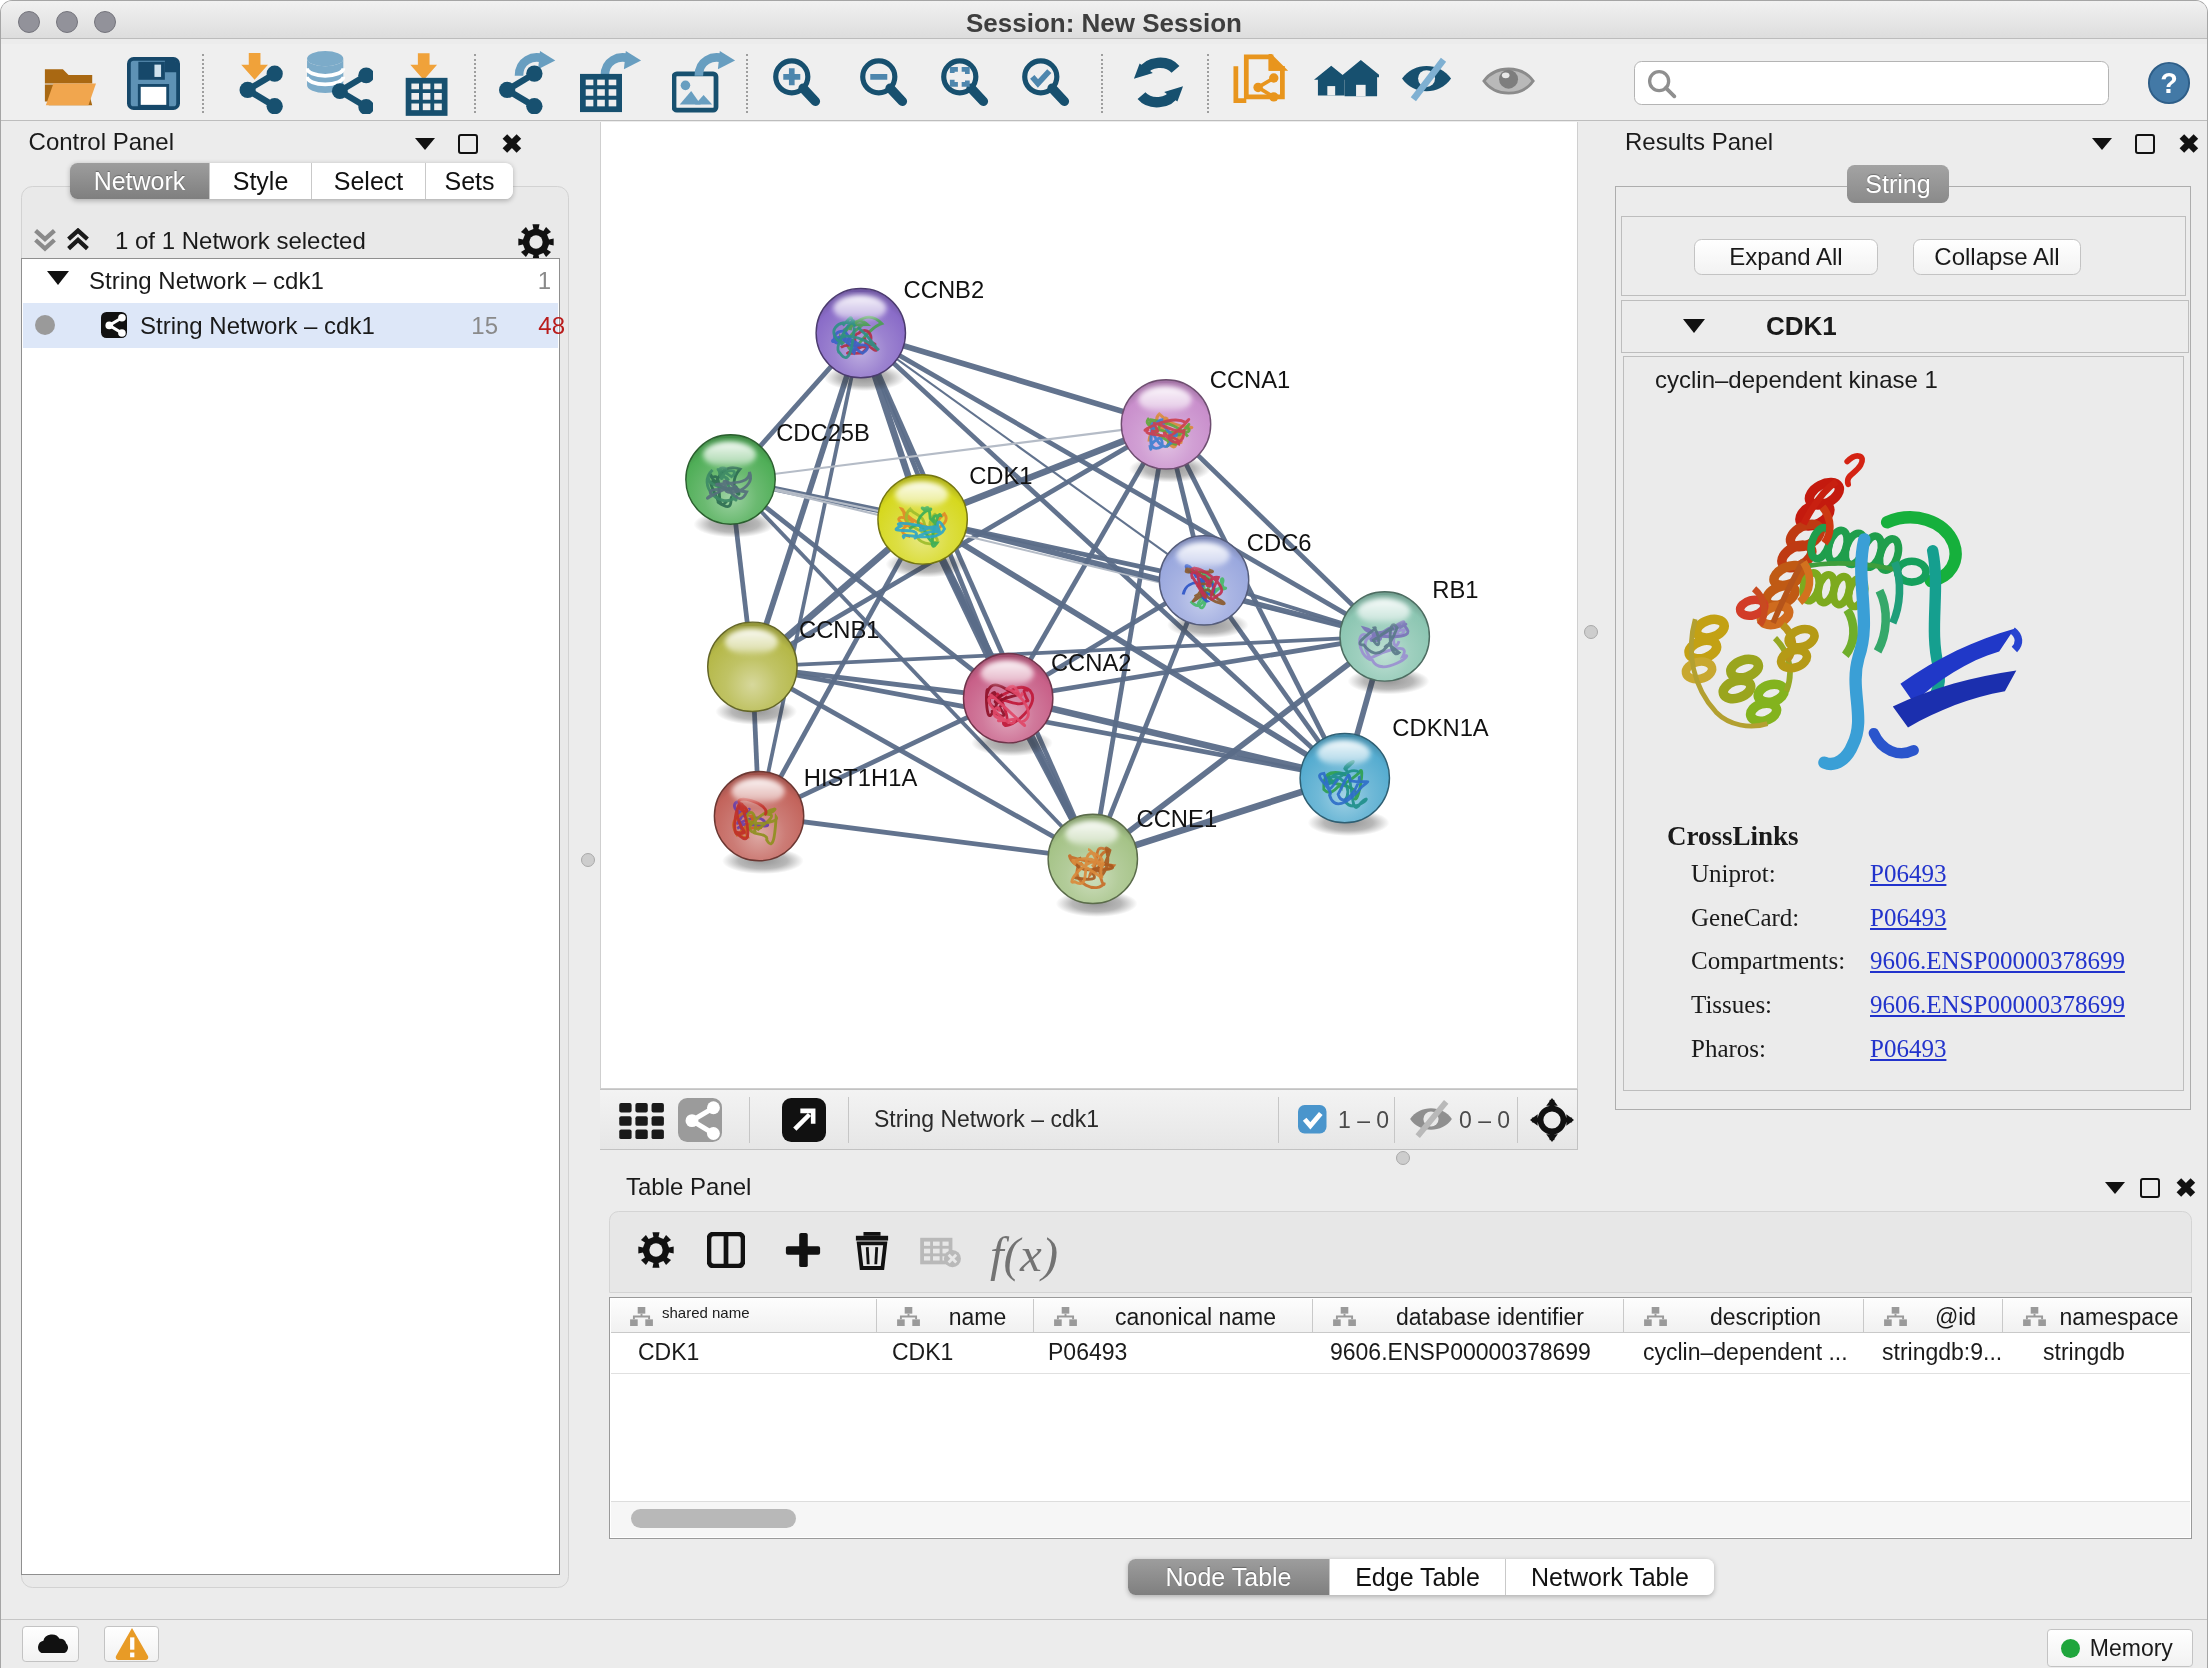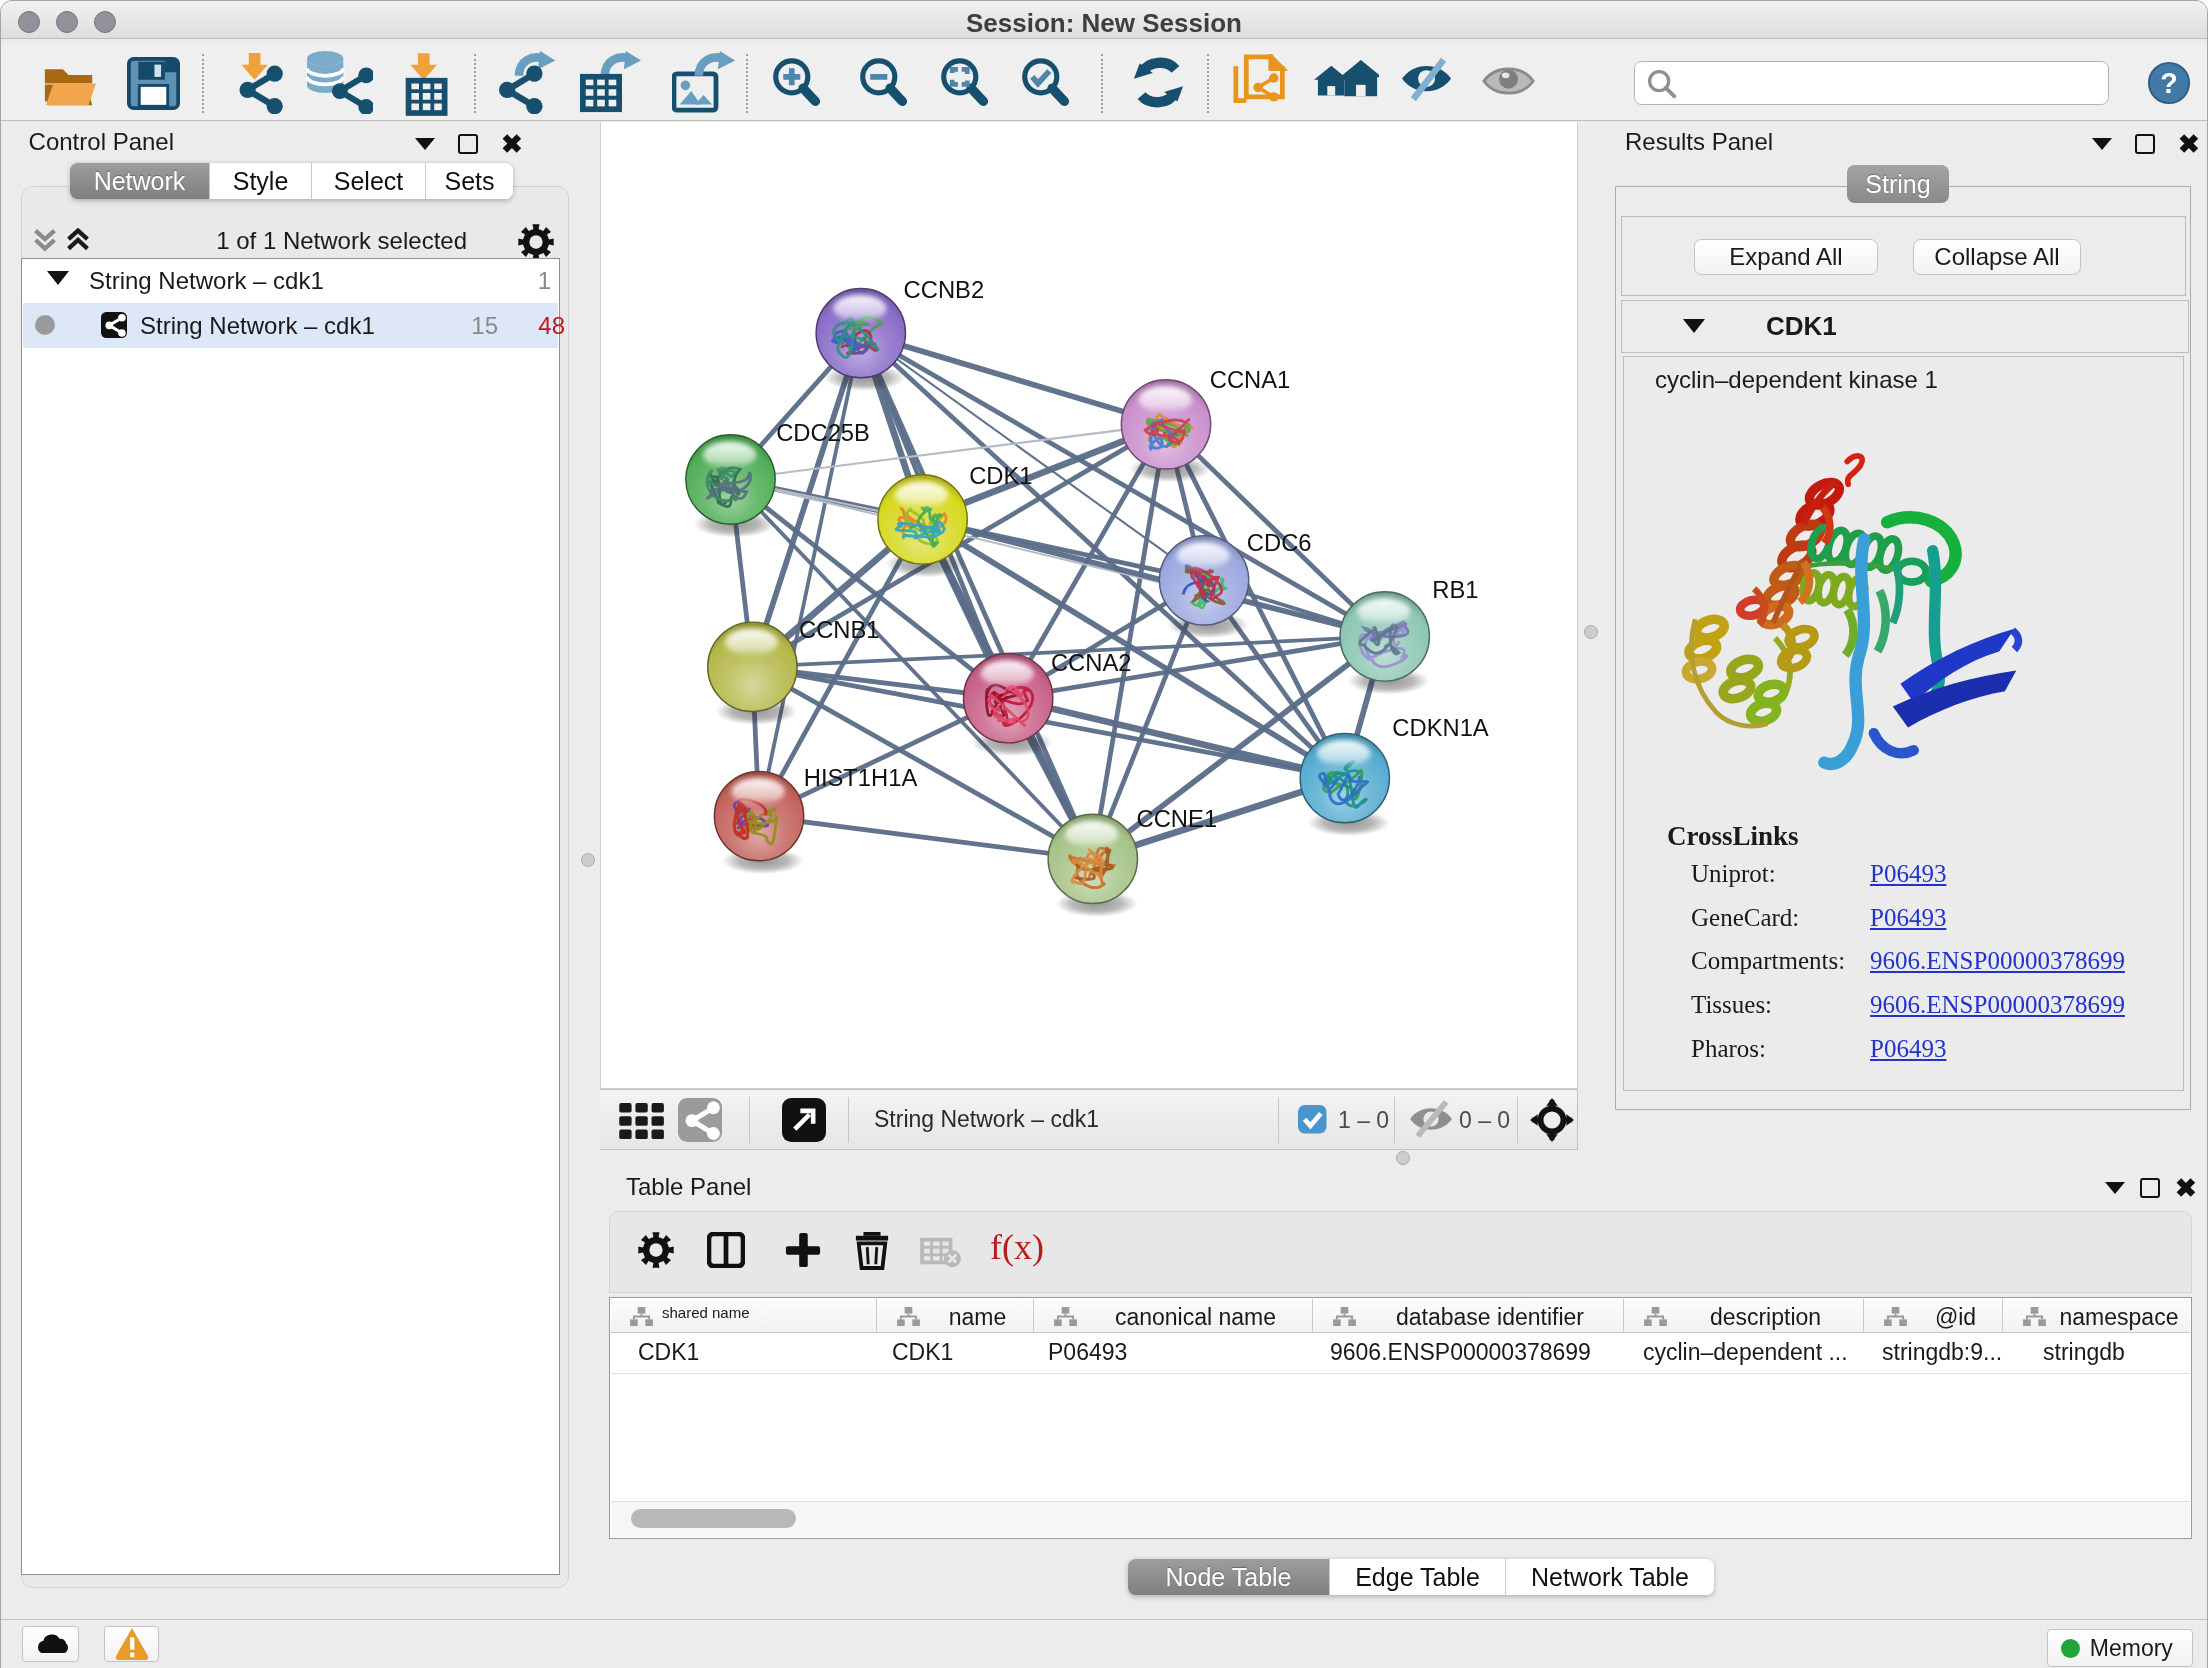--- a/index.html
+++ b/index.html
@@ -245,21 +245,21 @@
         <path d="M3,3 l11,10 l11,-10"></path>
         <path d="M3,14 l11,10 l11,-10"></path>
       </g>
     </svg>
     <svg class="abs" style="left:64px;top:227px" width="26" height="24" viewBox="0 0 28 28">
       <g stroke="#1a1a1a" stroke-width="5" fill="none">
         <path d="M3,13 l11,-10 l11,10"></path>
         <path d="M3,24 l11,-10 l11,10"></path>
       </g>
     </svg>
-    <div class="abs" style="left:114px;top:226px;width:352px;text-align:right;font-size:24px">1 of 1 Network selected</div>
+    <div class="abs" style="left:114px;top:226px;width:352px;text-align:left;font-size:24px">1 of 1 Network selected</div>
     <svg class="abs" style="left:516px;top:222px" width="38" height="38" viewBox="0 0 40 40">
       <path d="M38.6,16.3 L38.6,23.7 L33.7,22.7 L31.6,27.8 L35.8,30.6 L30.6,35.8 L27.8,31.6 L22.7,33.7 L23.7,38.6 L16.3,38.6 L17.3,33.7 L12.2,31.6 L9.4,35.8 L4.2,30.6 L8.4,27.8 L6.3,22.7 L1.4,23.7 L1.4,16.3 L6.3,17.3 L8.4,12.2 L4.2,9.4 L9.4,4.2 L12.2,8.4 L17.3,6.3 L16.3,1.4 L23.7,1.4 L22.7,6.3 L27.8,8.4 L30.6,4.2 L35.8,9.4 L31.6,12.2 L33.7,17.3 Z" fill="#111" fill-rule="evenodd"></path>
       <circle cx="20" cy="20" r="7" fill="#e9e9e9"></circle>
     </svg>
     <div class="whitebox" style="left:20px;top:257px;width:539px;height:1317px"></div>
     <div class="abs" style="left:46px;top:270px;width:0;height:0;border-left:11.4px solid transparent;border-right:11.4px solid transparent;border-top:14.3px solid #111"></div>
     <div class="abs" style="left:88px;top:266px;font-size:24px">String Network – cdk1</div>
     <div class="abs" style="left:514px;top:266px;width:36px;text-align:right;font-size:24px;color:#8a8a8a">1</div>
     <div class="abs" style="left:22px;top:302px;width:535px;height:45px;background:#dde7f8"></div>
     <div class="abs" style="left:34px;top:314px;width:20px;height:20px;border-radius:50%;background:#9a9a9a"></div>
@@ -657,21 +657,21 @@
       <g stroke="#b9b9b9" fill="none">
         <rect x="2" y="6" width="30" height="24" stroke-width="4"></rect>
         <line x1="12" y1="6" x2="12" y2="30" stroke-width="3"></line>
         <line x1="22" y1="6" x2="22" y2="30" stroke-width="3"></line>
         <line x1="2" y1="14" x2="32" y2="14" stroke-width="3"></line>
         <line x1="2" y1="22" x2="32" y2="22" stroke-width="3"></line>
       </g>
       <circle cx="34" cy="26" r="9" fill="#b9b9b9"></circle>
       <path d="M30,22 l8,8 m0,-8 l-8,8" stroke="#e7e7e7" stroke-width="3"></path>
     </svg>
-    <div class="abs serif" style="left:989px;top:1225px;font-size:36px;color:#b91c1c">f(x)</div>
+    <div class="abs serif" style="left:989px;top:1225px;font-size:49px;font-style:italic;color:#737373">f(x)</div>
     <div class="whitebox" style="left:608px;top:1296px;width:1583px;height:242px;border-color:#9a9a9a"></div>
     <div class="abs" style="left:610px;top:1298px;width:1579px;height:34px;background:linear-gradient(#fdfdfd,#f1f1f1);border-bottom:1px solid #c9c9c9"></div>
     <svg class="abs" style="left:629px;top:1306px" width="23" height="19" viewBox="0 0 24 20">
       <g fill="#9a9a9a">
         <rect x="8" y="0" width="8" height="7"></rect>
         <rect x="0" y="13" width="8" height="7"></rect>
         <rect x="16" y="13" width="8" height="7"></rect>
         <path d="M12,7 v3 M4,13 v-3 h16 v3" stroke="#9a9a9a" stroke-width="2" fill="none"></path>
       </g>
     </svg>

